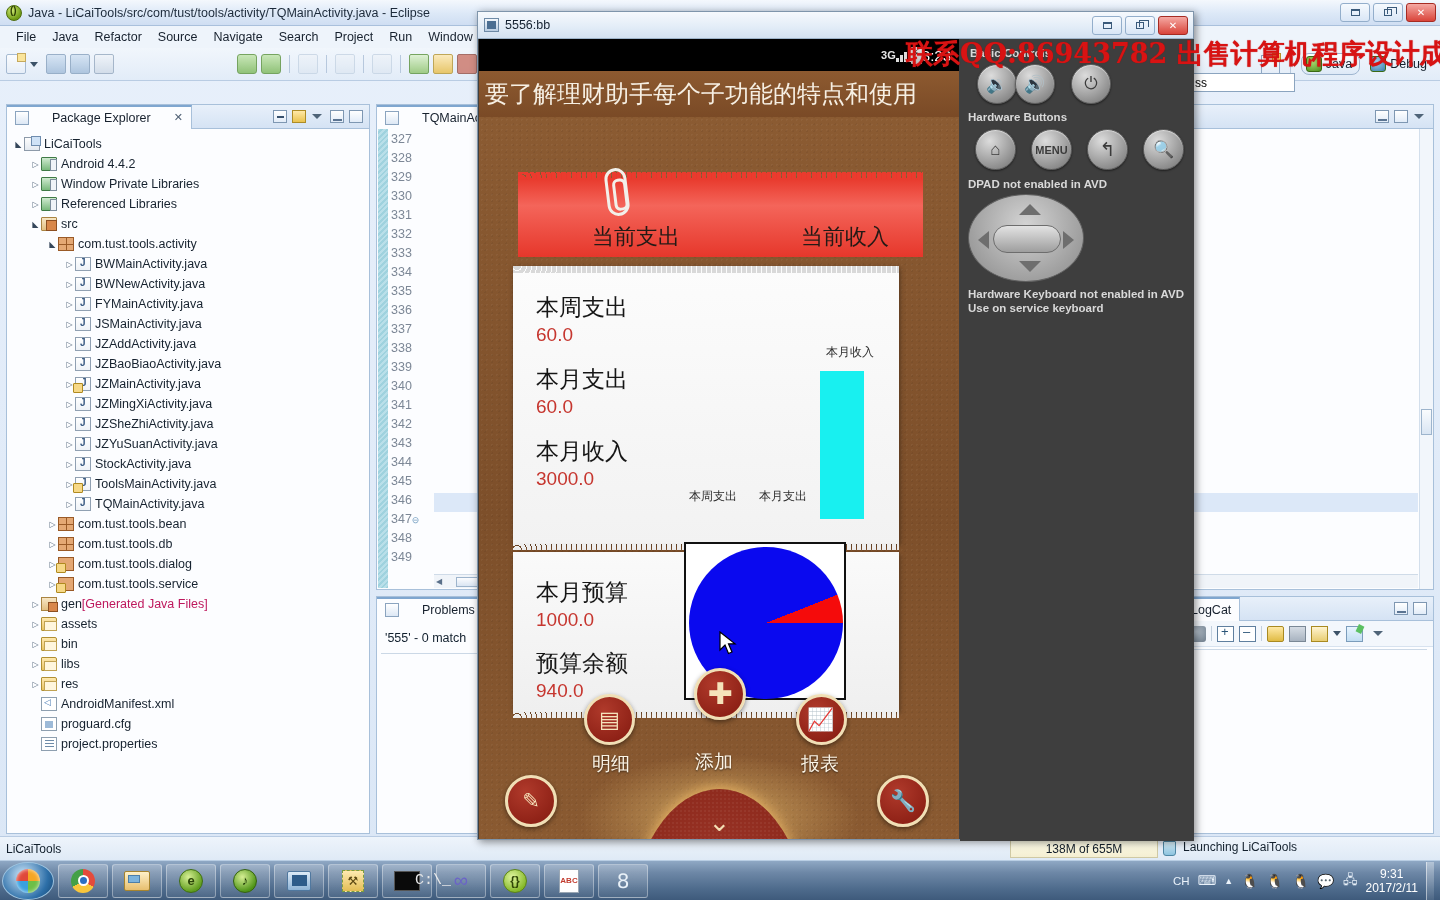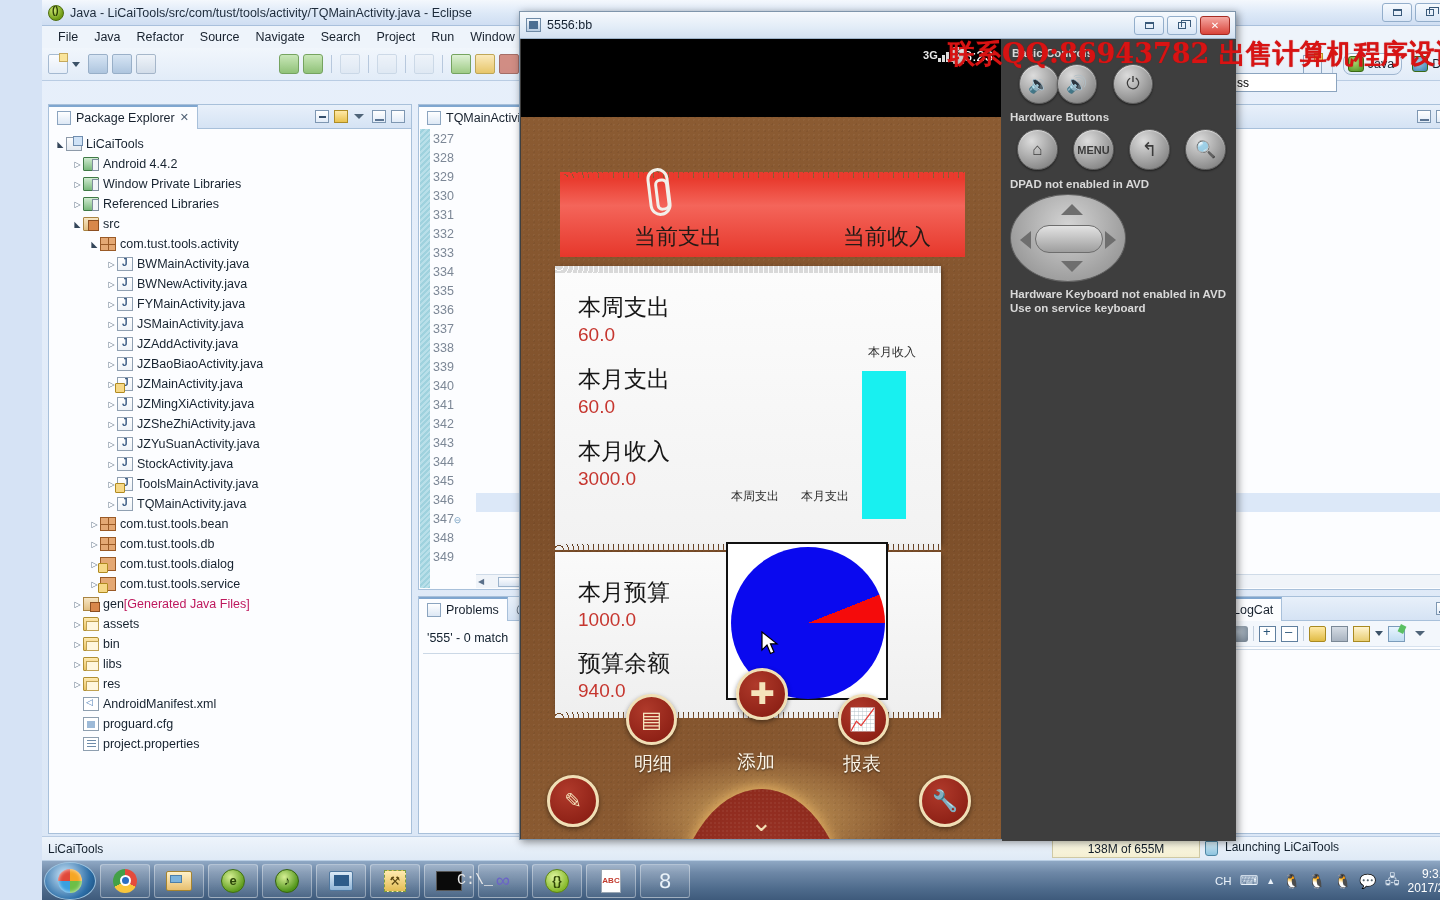--- a/index.html
+++ b/index.html
@@ -1,21 +1,21 @@
 <!DOCTYPE html>
 <html><head>
 <meta charset="utf-8">
 <style>
   * { box-sizing: border-box; margin: 0; padding: 0; }
   html, body {
     width: 1440px; height: 900px; overflow: hidden;
     font-family: "Liberation Sans", "DejaVu Sans", sans-serif;
     background: #d6e3f5;
   }
-  #root { position: relative; width: 1336px; height: 900px; margin-left: 42px; }
+  #root { position: relative; width: 1336px; height: 900px; }
 
   
   .eclipse-win { position:absolute; left:0; top:0; width:1440px; height:860px;
     background: linear-gradient(#e8f0fb, #dbe7f6); }
 
   .ecl-titlebar { position:absolute; left:0; top:0; width:1440px; height:26px;
     background: linear-gradient(#f4f8fd, #dce8f7 55%, #cfdef2);
     border-bottom:1px solid #a9c0dc; display:flex; align-items:center; }
   .ecl-title-ico { width:16px;height:16px;margin:0 6px 0 6px; border-radius:50%;
     background: radial-gradient(circle at 35% 30%, #cde870, #6f9b15 70%);
@@ -58,21 +58,21 @@
   .persp-btn { display:flex;align-items:center;gap:4px; padding:2px 7px 2px 4px; font-size:12.5px; color:#14202c;}
   .persp-btn.active { background:linear-gradient(#fdfefe,#dde9f7); border:1px solid #9fb6d0; border-radius:8px;text-align:center;}
   .persp-dot { width:16px;height:16px;border-radius:3px; background:radial-gradient(circle at 40% 35%,#a9d870,#4c8c1d);border:1px solid #3a6a14;}
   .persp-dot.bug { background:radial-gradient(circle at 40% 35%,#9fd0f0,#3a7faa); }
 
   
   .panel { position:absolute; background:#fcfdff; border:1px solid #a8c0da; }
   .panel-tabbar { height:24px; background:linear-gradient(#e8f0fa,#d5e3f4);
     border-bottom:1px solid #a8c0da; display:flex; align-items:center; }
   .tab-active { height:24px; background:#fcfdff; border-right:1px solid #a8c0da;
-    display:flex; align-items:center; gap:5px; padding:0 8px; font-size:12.5px; color:#17212e;
+    display:flex; align-items:center; gap:23px; padding:0 8px; font-size:12.5px; color:#17212e;
     border-top:2px solid #7fa6cf; }
   .tab-inactive { height:24px; display:flex; align-items:center; gap:5px; padding:0 8px; font-size:12.5px; color:#5b6a7b; }
   .tab-x { font-size:11px; color:#4f6074; }
   .mini-ico { width:14px;height:14px; background:linear-gradient(#fff,#dde8f5); border:1px solid #8ba4bf; }
   .panel-tools { margin-left:auto; display:flex; align-items:center; gap:5px; padding-right:6px; }
   .ptool { width:14px;height:13px; border:1px solid #7e97b2; background:linear-gradient(#fff,#e2ecf8); position:relative;}
   .ptool.min:after{content:"";position:absolute;left:2px;bottom:1px;width:9px;height:2px;background:#5b7492;}
   .ptool.max { border-width:1px; }
   .ptool.dd { border:none; background:none; }
   .ptool.dd:after{content:"";position:absolute;left:1px;top:4px;border-left:5px solid transparent;border-right:5px solid transparent;border-top:5px solid #4f6478;}
@@ -686,20 +686,23 @@
           <span class="sb-signal">
             <i style="height:4px"></i>
               <i style="height:7px"></i>
               <i style="height:10px"></i>
               <i style="height:13px"></i>
           </span>
           <span class="sb-batt"></span>
           <span class="sb-time">8:23</span>
         </div>
 
+        <div class="app-banner">
+          <span>要了解理财助手每个子功能的特点和使用</span>
+        </div>
 
         <div class="app-bg">
 
           <div class="card-head">
             <div class="card-head-zig"></div>
             <div class="clip"></div>
             <div class="tab-expense">当前支出</div>
             <div class="tab-income">当前收入</div>
           </div>
 

